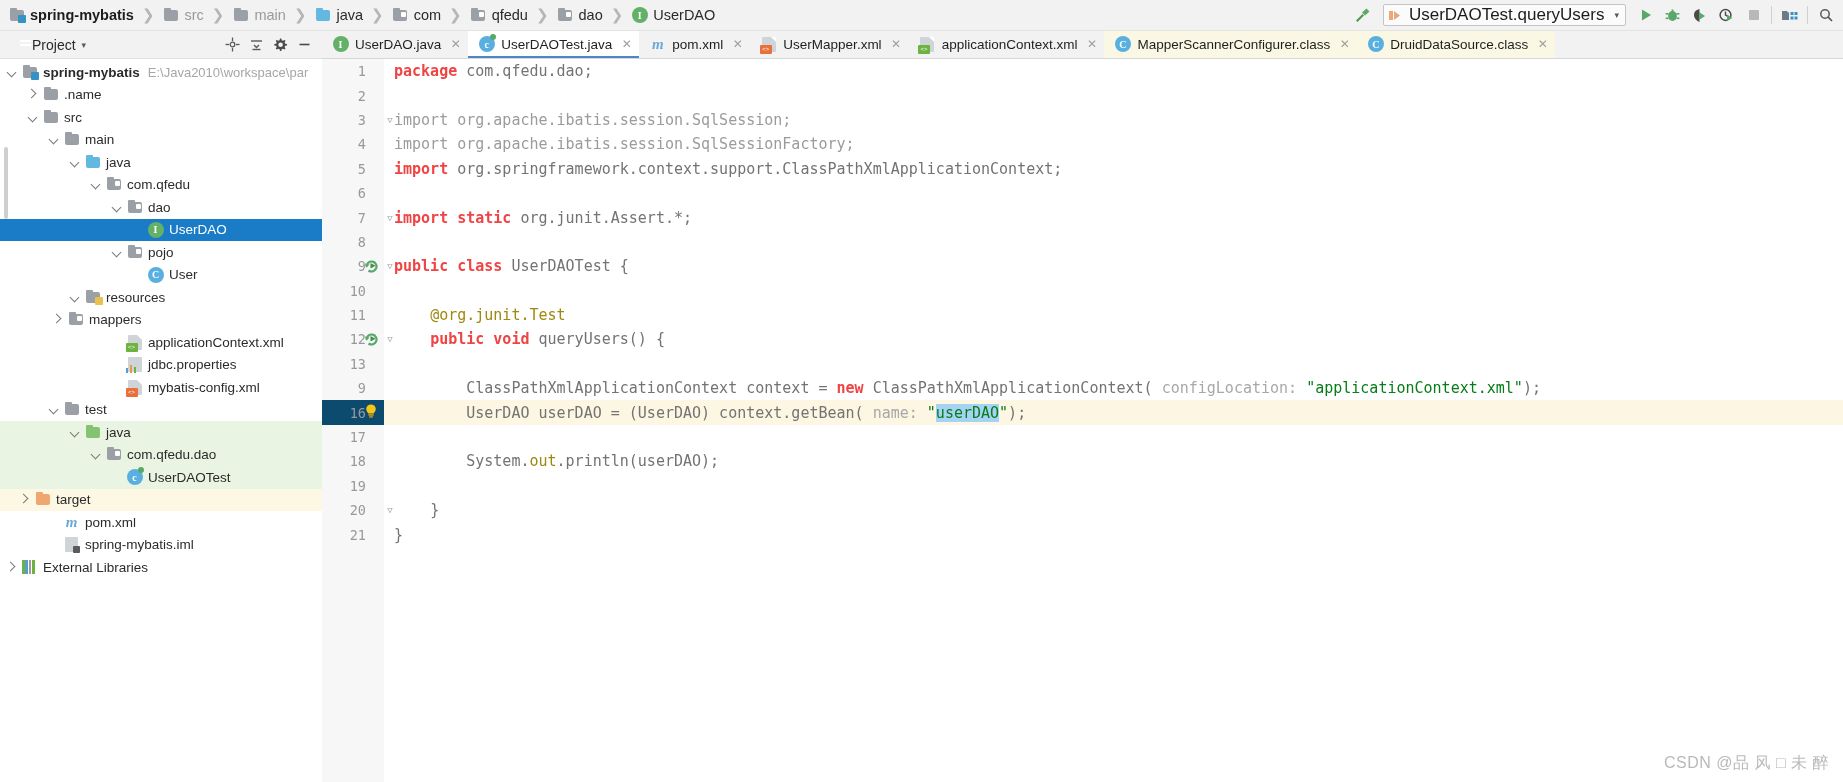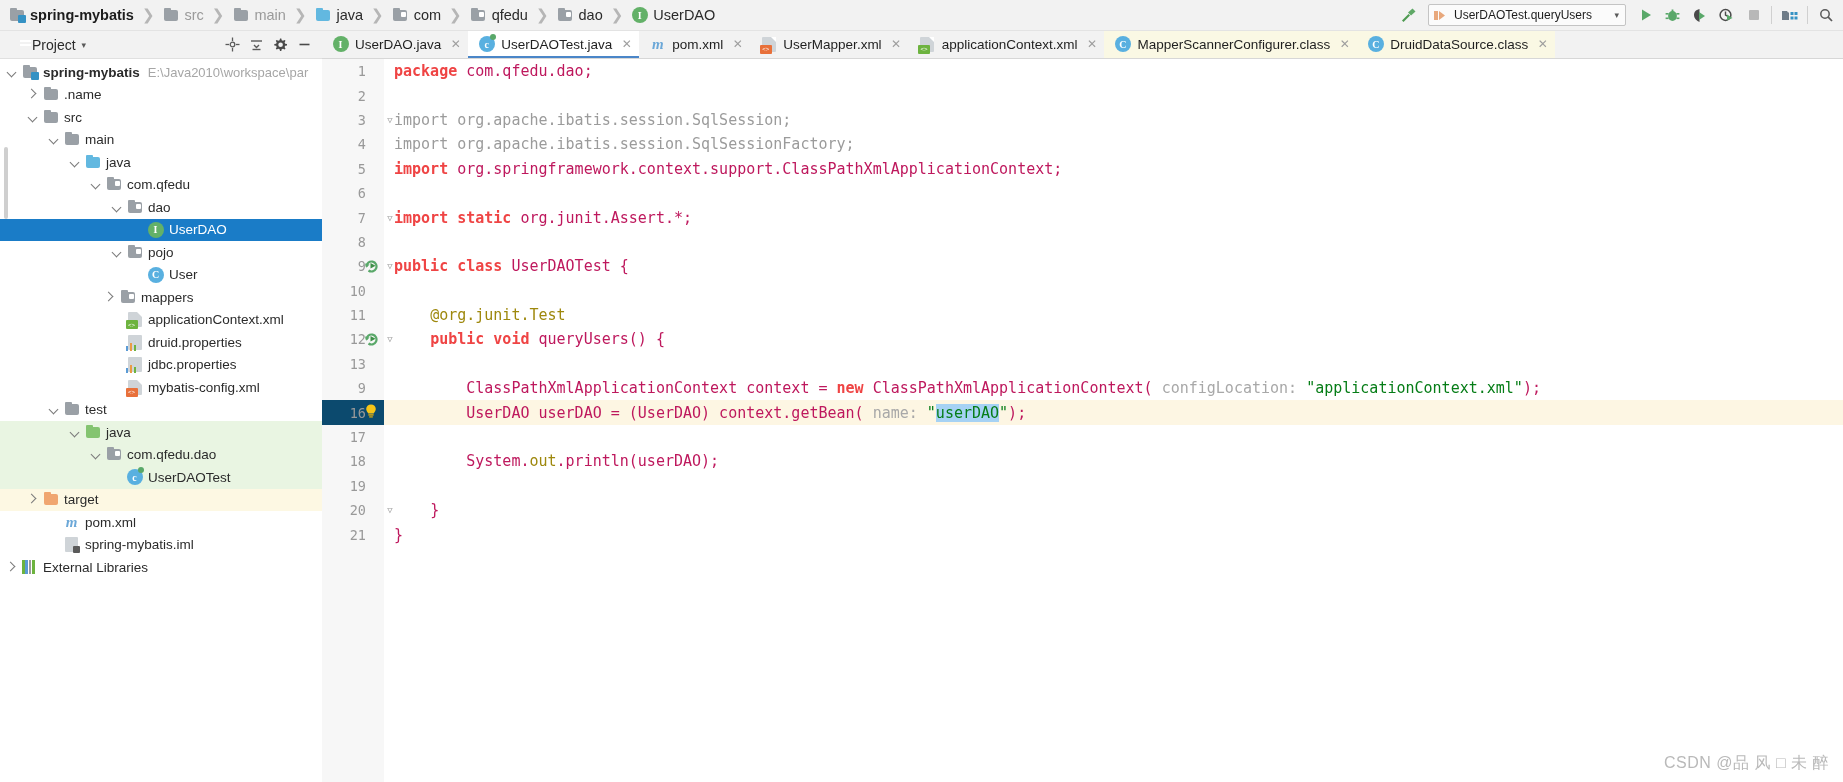--- a/index.html
+++ b/index.html
@@ -74,21 +74,21 @@
   .hammer-btn {
     width:28px; height:26px; display:flex; align-items:center; justify-content:center;
     margin-right: 6px;
   }
   .runconfig {
     display:flex; align-items:center; height:22px;
     background:#fbfbfb; border:1px solid #c4c4c4; border-radius:2px;
     padding:0 6px 0 4px; min-width:198px; margin-right:6px;
   }
   .runconfig .rc-ico { width:15px; height:15px; margin-right:6px; position:relative; flex:none;}
-  .runconfig .rc-label { font-size:12px; color:#1c1c1c; white-space:nowrap; }
+  .runconfig .rc-label { font-size:17px; color:#1c1c1c; white-space:nowrap; }
   .runconfig .rc-caret { margin-left:auto; padding-left:10px; color:#5a5a5a; font-size:9px;}
   .tb-btn {
     width:27px; height:27px; display:flex; align-items:center; justify-content:center;
     position:relative;
   }
   .tb-sep { width:1px; height:18px; background:#d0d0d0; margin:0 4px; }
 
   
   .toolhdr {
     position:absolute; left:0; top:31px; width:322px; height:28px;
@@ -243,21 +243,21 @@
   }
   .fold {
     position:absolute; left:62px; top:0; width:12px; height:24.4px;
     display:flex; align-items:center; justify-content:center;
     color:#a0a0a0; font-size:9px;
   }
   .ctext { margin-left:72px; white-space:pre; }
 
   
   .kw { color:#ef4444; font-weight:bold; }
-  .pl { color:#be185d; }
+  .pl { color:#737373; }
   .str { color:#067d17; }
   .dim { color:#9b9b9b; }
   .anno { color:#9e880d; }
   .hint { color:#a8a8a8; }
   .sel-token { background:#a6d2f4; }
 
   .watermark {
     position:absolute; right:14px; bottom:8px;
     font-size:16px; color:#b9b9b9;
     font-family:"Liberation Sans", sans-serif;
@@ -525,21 +525,30 @@
         </span>
         <span class="tlabel">pojo</span>
       </div>
       <div class="trow" style="padding-left: 132px;">
         <span class="arrow "></span>
         <span class="ti" style="position: relative; display: flex; align-items: center; justify-content: center; width: 17px; height: 16px;">
           <span class="ic-class">C</span>
         </span>
         <span class="tlabel">User</span>
       </div>
-      <div class="trow" style="padding-left: 104px;">
+      <div class="trow" style="padding-left: 69px;">
+        <span class="arrow down"></span>
+        <span class="ti" style="position: relative; display: flex; align-items: center; justify-content: center; width: 17px; height: 16px;">
+          <span class="ic-folder" style="width:14px;height:11px;position:relative;">
+            <span style="position:absolute;right:-3px;bottom:-2px;width:8px;height:8px;background:#e8c24d;border-radius:1px;"></span>
+          </span>
+        </span>
+        <span class="tlabel">resources</span>
+      </div>
+      <div class="trow" style="padding-left: 52px;">
         <span class="arrow right"></span>
         <span class="ti" style="position: relative; display: flex; align-items: center; justify-content: center; width: 17px; height: 16px;">
           <span class="ic-folder" style="width:14px;height:11px;position:relative;">
             <span class="pkgdot"></span>
           </span>
         </span>
         <span class="tlabel">mappers</span>
       </div>
       <div class="trow" style="padding-left: 111px;">
         <span class="arrow "></span>
@@ -554,38 +563,25 @@
         <span class="arrow "></span>
         <span class="ti" style="position: relative; display: flex; align-items: center; justify-content: center; width: 17px; height: 16px;">
           <span class="ic-props">
             <span class="bars">
               <i></i>
               <i></i>
               <i></i>
             </span>
           </span>
         </span>
-        <span class="tlabel">druid.properties</span>
+        <span class="tlabel">jdbc.properties</span>
       </div>
       <div class="trow" style="padding-left: 111px;">
         <span class="arrow "></span>
         <span class="ti" style="position: relative; display: flex; align-items: center; justify-content: center; width: 17px; height: 16px;">
-          <span class="ic-props">
-            <span class="bars">
-              <i></i>
-              <i></i>
-              <i></i>
-            </span>
-          </span>
-        </span>
-        <span class="tlabel">jdbc.properties</span>
-      </div>
-      <div class="trow" style="padding-left: 111px;">
-        <span class="arrow "></span>
-        <span class="ti" style="position: relative; display: flex; align-items: center; justify-content: center; width: 17px; height: 16px;">
           <span class="ic-xml">
             <span class="badge mb">&lt;&gt;</span>
           </span>
         </span>
         <span class="tlabel">mybatis-config.xml</span>
       </div>
       <div class="trow" style="padding-left: 48px;">
         <span class="arrow down"></span>
         <span class="ti" style="position: relative; display: flex; align-items: center; justify-content: center; width: 17px; height: 16px;">
           <span class="ic-folder" style="width:14px;height:11px;position:relative;"></span>
@@ -608,21 +604,21 @@
         </span>
         <span class="tlabel">com.qfedu.dao</span>
       </div>
       <div class="trow hl-green" style="padding-left: 111px;">
         <span class="arrow "></span>
         <span class="ti" style="position: relative; display: flex; align-items: center; justify-content: center; width: 17px; height: 16px;">
           <span class="ic-class test" style="position:relative;">c</span>
         </span>
         <span class="tlabel">UserDAOTest</span>
       </div>
-      <div class="trow hl-tan" style="padding-left: 27px;">
+      <div class="trow hl-tan" style="padding-left: 19px;">
         <span class="arrow right"></span>
         <span class="ti" style="position: relative; display: flex; align-items: center; justify-content: center; width: 17px; height: 16px;">
           <span class="ic-folder orange" style="width:14px;height:11px;position:relative;"></span>
         </span>
         <span class="tlabel">target</span>
       </div>
       <div class="trow" style="padding-left: 48px;">
         <span class="arrow "></span>
         <span class="ti" style="position: relative; display: flex; align-items: center; justify-content: center; width: 17px; height: 16px;">
           <span class="ic-mvn">m</span>

